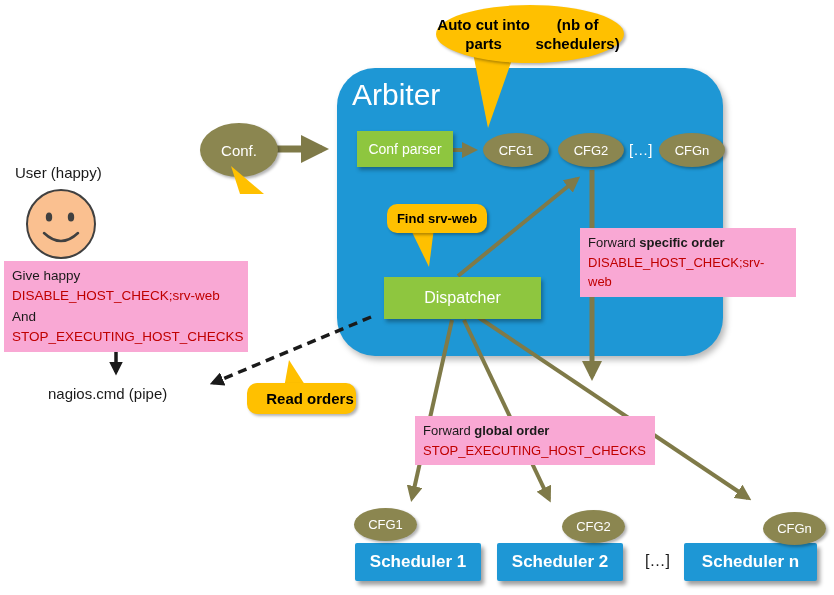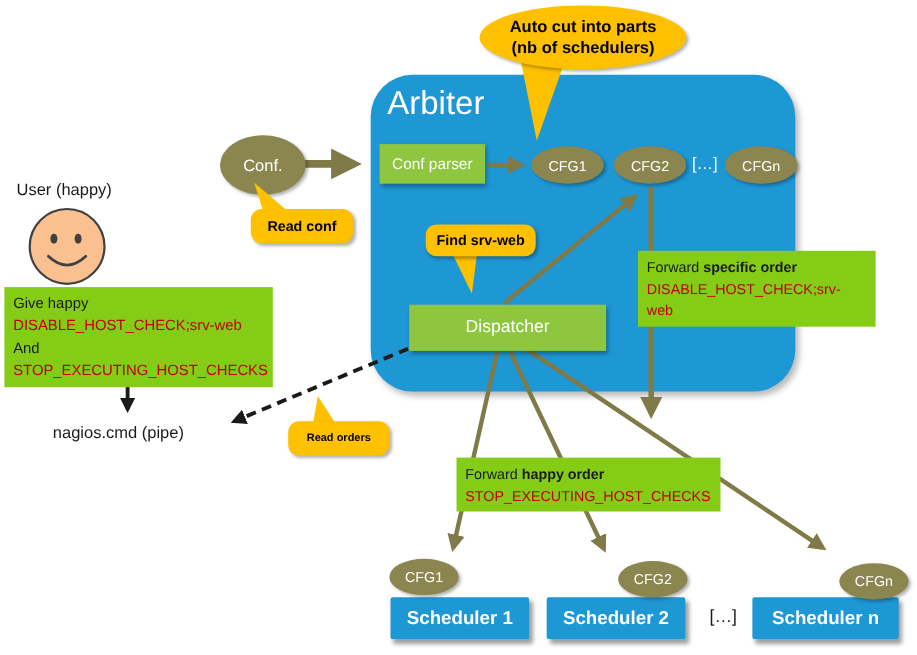--- a/index.html
+++ b/index.html
@@ -17,23 +17,24 @@
     box-shadow:3px 4px 6px rgba(0,0,0,0.28);
   }
   .arbiter-title{
     position:absolute;left:352px;top:78px;z-index:3;color:#ffffff;font-size:30px;
   }
 
   .green-box{
     position:absolute;background:#8ec63f;color:#ffffff;z-index:3;
     display:flex;align-items:center;justify-content:center;
     box-shadow:2px 3px 4px rgba(0,0,0,0.32);
+    margin-left:12px;
   }
   #conf-parser{left:345px;top:131px;width:96px;height:36px;font-size:14px;}
-  #dispatcher{left:372px;top:277px;width:179px;height:42px;font-size:16px;}
+  #dispatcher{left:372px;top:277px;width:157px;height:42px;font-size:16px;}
 
   .olive-ellipse{
     position:absolute;background:#8b8650;color:#ffffff;border-radius:50%;
     display:flex;align-items:center;justify-content:center;font-size:13px;
     box-shadow:2px 2px 3px rgba(0,0,0,0.3);z-index:3;
   }
   #cfg1-a{left:483px;top:133px;width:66px;height:34px;}
   #cfg2-a{left:558px;top:133px;width:66px;height:34px;}
   #cfgn-a{left:659px;top:133px;width:66px;height:34px;}
   #conf-ellipse{left:200px;top:123px;width:78px;height:54px;font-size:15px;}
@@ -44,27 +45,27 @@
 
   .ellipsis-white{position:absolute;left:629px;top:141px;z-index:3;color:#ffffff;font-size:15px;}
   .ellipsis-black{position:absolute;left:645px;top:552px;z-index:3;color:#1a1a1a;font-size:16px;}
 
   .callout{
     position:absolute;background:#ffc000;color:#000000;font-weight:bold;z-index:5;
     display:flex;align-items:center;justify-content:center;text-align:center;
     box-shadow:2px 2px 3px rgba(0,0,0,0.3);
   }
   #callout-auto-cut{left:436px;top:5px;width:188px;height:58px;border-radius:50%;
-    font-size:15px;flex-direction:column;line-height:1.3;}
+    font-size:15px;flex-direction:row;line-height:1.3;}
   #callout-read-conf{left:228px;top:190px;width:93px;height:31px;border-radius:10px;font-size:13px;}
   #callout-find-srv{left:387px;top:204px;width:100px;height:29px;border-radius:10px;font-size:13px;}
-  #callout-read-orders{left:262px;top:383px;width:92px;height:31px;border-radius:10px;font-size:10px;}
+  #callout-read-orders{left:247px;top:383px;width:92px;height:31px;border-radius:10px;font-size:15px;padding-left:17px;}
 
   .gray-block{
-    position:absolute;background:#84cc16;z-index:3;color:#1a1a1a;
+    position:absolute;background:#f9a8d4;z-index:3;color:#1a1a1a;
     font-size:13px;line-height:1.5;padding:5px 8px;
   }
   #forward-specific{left:580px;top:228px;width:200px;}
   #forward-global{left:415px;top:416px;width:224px;}
   #give-orders{left:4px;top:261px;width:228px;font-size:13.5px;}
   .cmd{color:#c00000;}
 
   .plain-text{position:absolute;z-index:3;font-size:15px;color:#1a1a1a;}
   #user-label{left:15px;top:164px;}
   #pipe-label{left:48px;top:385px;}
@@ -119,21 +120,21 @@
   <div class="olive-ellipse" id="cfgn-a">CFGn</div>
 
   <div class="olive-ellipse" id="conf-ellipse">Conf.</div>
 
   <div class="gray-block" id="forward-specific">
     <div><span>Forward </span><b>specific order</b></div>
     <div class="cmd">DISABLE_HOST_CHECK;srv-web</div>
   </div>
 
   <div class="gray-block" id="forward-global">
-    <div><span>Forward </span><b>happy order</b></div>
+    <div><span>Forward </span><b>global order</b></div>
     <div class="cmd">STOP_EXECUTING_HOST_CHECKS</div>
   </div>
 
   <div class="gray-block" id="give-orders">
     <div>Give happy</div>
     <div class="cmd">DISABLE_HOST_CHECK;srv-web</div>
     <div>And</div>
     <div class="cmd">STOP_EXECUTING_HOST_CHECKS</div>
   </div>
 
@@ -160,17 +161,16 @@
     <polygon points="472,48 514,54 488,128" fill="#ffc000"></polygon>
     <polygon points="240,194 264,194 231,166" fill="#ffc000"></polygon>
     <polygon points="410,228 434,228 429,267" fill="#ffc000"></polygon>
     <polygon points="284,388 307,388 289,360" fill="#ffc000"></polygon>
   </svg>
 
   <div class="callout" id="callout-auto-cut">
     <div>Auto cut into parts</div>
     <div>(nb of schedulers)</div>
   </div>
-  <div class="callout" id="callout-read-conf">Read conf</div>
   <div class="callout" id="callout-find-srv">Find srv-web</div>
   <div class="callout" id="callout-read-orders">Read orders</div>
 
 </div>
 
 </body></html>

